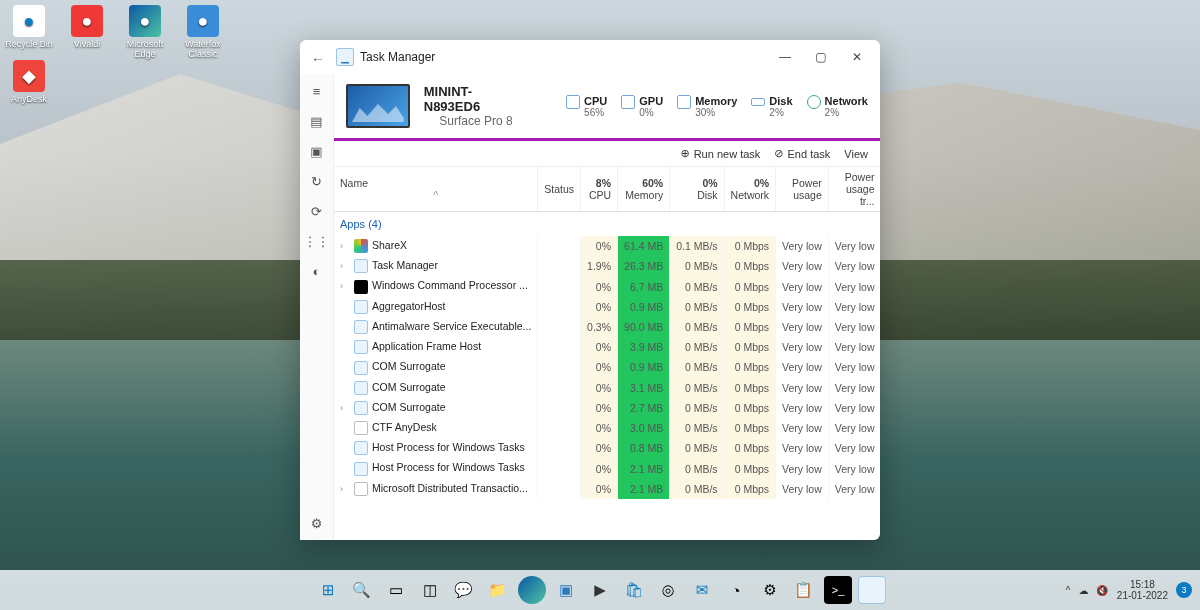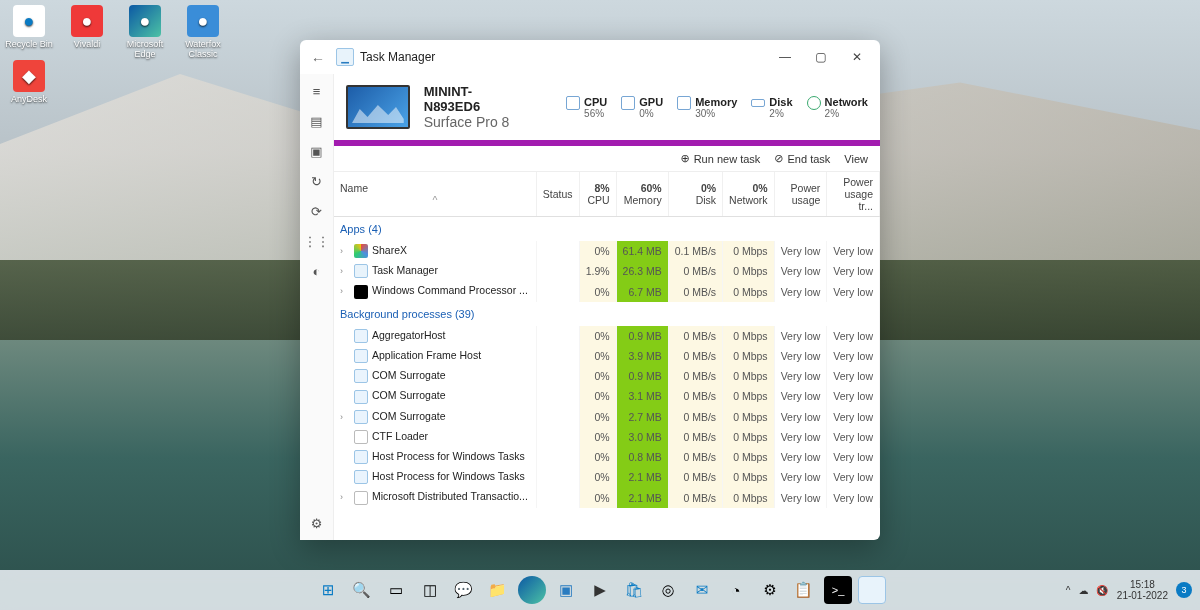--- a/index.html
+++ b/index.html
@@ -40,26 +40,26 @@
   .titlebar .back { width:24px;text-align:center;color:#666;font-size:14px; }
   .titlebar .appicon { width:18px;height:18px;background:#e8f3fb;border:1px solid #9cc5e6;border-radius:2px;margin:0 6px;display:flex;align-items:center;justify-content:center;font-size:10px;color:#2a7cc0; }
   .titlebar .title { flex:1; font-size:12px; }
   .winctl { display:flex; gap:2px; }
   .winctl div { width:34px;height:28px;display:flex;align-items:center;justify-content:center;color:#444;font-size:12px; }
   .body { flex:1; display:flex; overflow:hidden; }
   .rail { width:34px; background:#fafafa; border-right:1px solid #eee; display:flex;flex-direction:column;align-items:center; padding-top:6px; gap:8px; position:relative; }
   .rail .ritem { width:22px;height:22px;display:flex;align-items:center;justify-content:center;color:#555;font-size:13px; border-radius:4px; }
   .rail .spacer { flex:1; }
   .main { flex:1; display:flex;flex-direction:column; overflow:hidden; }
-  .summary { display:flex; padding:10px 12px 10px 12px; gap:14px; align-items:center; border-bottom:6px solid #a21caf; }
+  .summary { display:flex; padding:10px 12px 10px 12px; gap:14px; align-items:center; border-bottom:3px solid #a21caf; }
   .summary .thumb { width:64px;height:44px;background:linear-gradient(135deg,#1d5da8,#4aa3e8);border:2px solid #333;border-radius:2px;position:relative; }
   .summary .thumb::after { content:"";position:absolute;bottom:4px;left:4px;right:4px;height:20px;background:rgba(255,255,255,0.5);clip-path:polygon(0 100%,15% 30%,30% 70%,50% 10%,70% 60%,85% 20%,100% 80%,100% 100%); }
   .summary .host { display:flex;flex-direction:column; }
   .summary .host .hn { font-weight:600;font-size:13px; }
-  .summary .host .hm { font-size:14px;color:#666; }
+  .summary .host .hm { font-size:12px;color:#666;text-align:center; }
   .metric { display:flex; gap:4px; align-items:flex-start; }
   .metric .mi { width:14px;height:14px;border:1px solid #77a6d4;border-radius:2px; }
   .metric .mi.disc { border-radius:2px;height:8px;margin-top:3px; }
   .metric .mi.globe { border-radius:50%; position:relative; }
   .metric.net .mi.globe { border-color:#3aa96f; }
   .metric .mt { display:flex;flex-direction:column; }
   .metric .mt .mn { font-size:11px;font-weight:600; }
   .metric .mt .mv { font-size:10px;color:#666; }
   .commandbar { display:flex; justify-content:flex-end; gap:14px; padding:6px 12px; border-bottom:1px solid #eee; font-size:11px; color:#333; }
   .commandbar .cmd { display:flex;align-items:center;gap:4px; }
@@ -75,21 +75,21 @@
   .expand { color:#888;margin-right:4px; font-size:9px; display:inline-block;width:10px;}
   .pi { display:inline-block;width:14px;height:14px;vertical-align:middle;margin-right:4px;border-radius:2px;}
   .pi.sharex { background:conic-gradient(#e84d3d,#4a90e2,#2ecc71,#f1c40f); }
   .pi.tm { background:#e8f3fb;border:1px solid #9cc5e6; }
   .pi.cmd { background:#000; }
   .pi.exp { background:#fddf80; }
   .pi.sys { background:#eaf4fd;border:1px solid #9cc5e6; }
   .pi.ctf { background:#fff;border:1px solid #bbb;position:relative; }
   .pi.msdtc { background:#fff;border:1px solid #bbb; }
   td.light { background:#fdf8e3; }
-  td.med { background:#84cc16; }
+  td.med { background:#22c55e; }
   td.dim { color:#555; }
   
   .taskbar { position:absolute; bottom:0; left:0; right:0; height:40px; background:rgba(240,244,249,0.85); backdrop-filter:blur(8px); display:flex; align-items:center; justify-content:center; }
   .tb-center { display:flex; gap:6px; align-items:center; }
   .tb-icon { width:28px;height:28px;border-radius:4px;display:flex;align-items:center;justify-content:center;font-size:15px; }
   .tb-right { position:absolute; right:8px; display:flex;align-items:center; gap:8px; font-size:10px; color:#333; }
   .tb-right .clock { text-align:center; line-height:1.1; }
   .watermark { position:absolute; bottom:42px; right:8px; text-align:right; color:rgba(255,255,255,0.9); font-size:10px; text-shadow:0 1px 2px rgba(0,0,0,0.8); }
 </style>
 </head>
@@ -245,34 +245,41 @@
                 <tr>
                   <td><span class="expand">›</span><span class="pi cmd"></span><span>Windows Command Processor ...</span></td>
                   <td></td>
                   <td class="light dim">0%</td>
                   <td class="med dim">6.7 MB</td>
                   <td class="light dim">0 MB/s</td>
                   <td class="light dim">0 Mbps</td>
                   <td class="dim">Very low</td>
                   <td class="dim">Very low</td>
                 </tr>
-                <tr class="group">
-                  <td colspan="8">Background processes (39)</td>
-                </tr>
                 <tr>
                   <td><span class="expand"></span><span class="pi sys"></span><span>AggregatorHost</span></td>
                   <td></td>
                   <td class="light dim">0%</td>
                   <td class="med dim">0.9 MB</td>
                   <td class="light dim">0 MB/s</td>
                   <td class="light dim">0 Mbps</td>
                   <td class="dim">Very low</td>
                   <td class="dim">Very low</td>
                 </tr>
                 <tr>
+                  <td><span class="expand"></span><span class="pi sys"></span><span>Antimalware Service Executable...</span></td>
+                  <td></td>
+                  <td class="light dim">0.3%</td>
+                  <td class="med dim">90.0 MB</td>
+                  <td class="light dim">0 MB/s</td>
+                  <td class="light dim">0 Mbps</td>
+                  <td class="dim">Very low</td>
+                  <td class="dim">Very low</td>
+                </tr>
+                <tr>
                   <td><span class="expand"></span><span class="pi sys"></span><span>Application Frame Host</span></td>
                   <td></td>
                   <td class="light dim">0%</td>
                   <td class="med dim">3.9 MB</td>
                   <td class="light dim">0 MB/s</td>
                   <td class="light dim">0 Mbps</td>
                   <td class="dim">Very low</td>
                   <td class="dim">Very low</td>
                 </tr>
                 <tr>
@@ -299,21 +306,21 @@
                   <td><span class="expand">›</span><span class="pi sys"></span><span>COM Surrogate</span></td>
                   <td></td>
                   <td class="light dim">0%</td>
                   <td class="med dim">2.7 MB</td>
                   <td class="light dim">0 MB/s</td>
                   <td class="light dim">0 Mbps</td>
                   <td class="dim">Very low</td>
                   <td class="dim">Very low</td>
                 </tr>
                 <tr>
-                  <td><span class="expand"></span><span class="pi ctf"></span><span>CTF Loader</span></td>
+                  <td><span class="expand"></span><span class="pi ctf"></span><span>CTF AnyDesk</span></td>
                   <td></td>
                   <td class="light dim">0%</td>
                   <td class="med dim">3.0 MB</td>
                   <td class="light dim">0 MB/s</td>
                   <td class="light dim">0 Mbps</td>
                   <td class="dim">Very low</td>
                   <td class="dim">Very low</td>
                 </tr>
                 <tr>
                   <td><span class="expand"></span><span class="pi sys"></span><span>Host Process for Windows Tasks</span></td>

